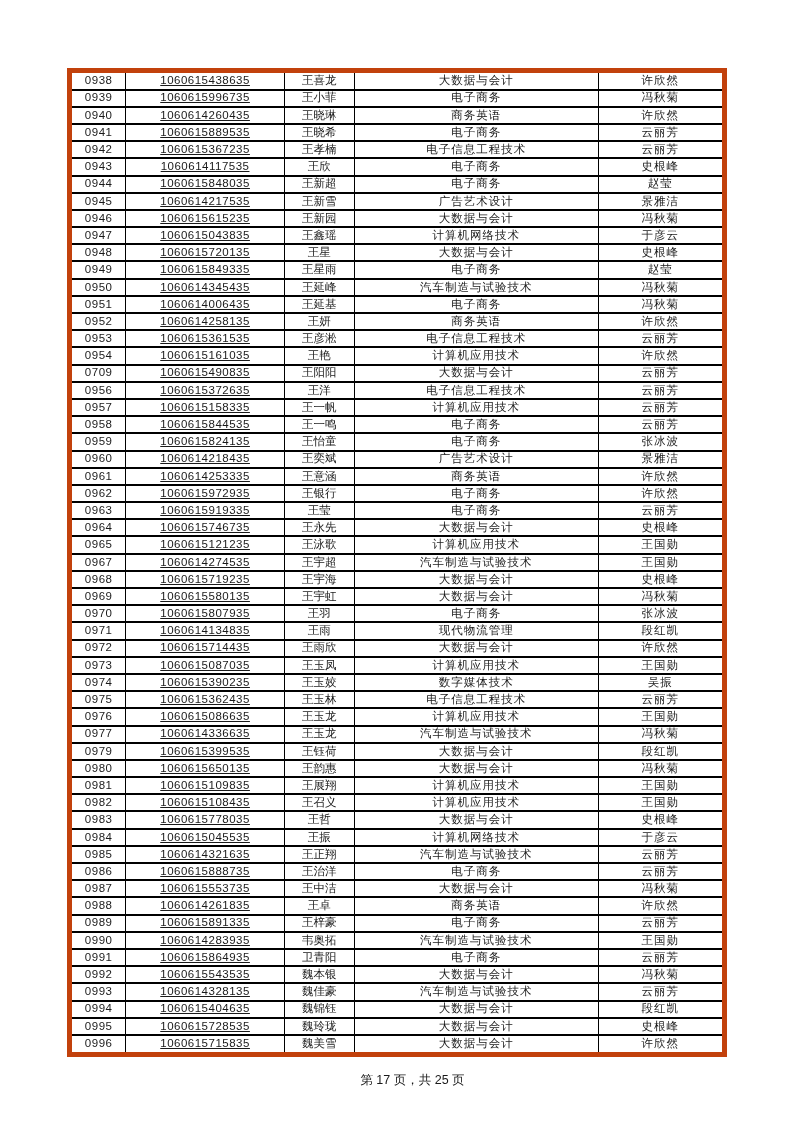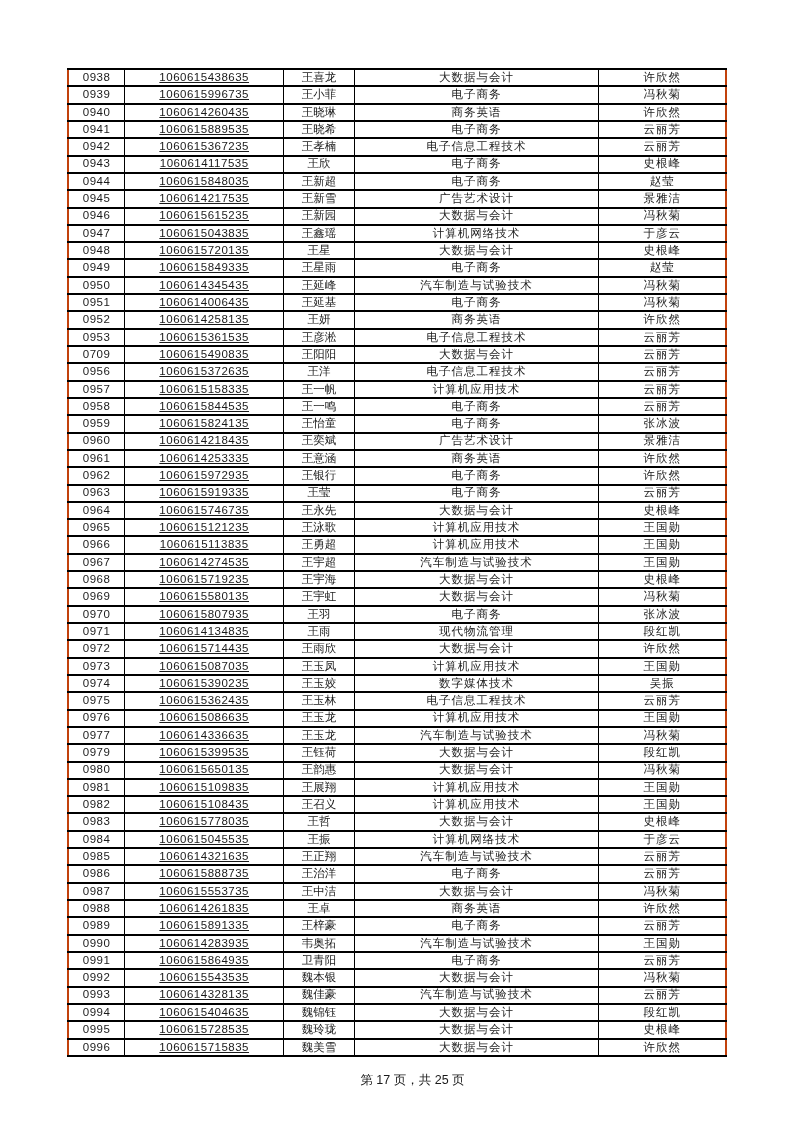--- a/index.html
+++ b/index.html
@@ -17,21 +17,21 @@
     color: #000000;
   }
   table.roster {
     position: absolute;
     left: 67px;
     top: 68px;
     width: 660px;
     height: 989px;
     border-collapse: collapse;
     table-layout: fixed;
-    border: 2px solid #c2410c;
+    border: 5px solid #c2410c;
   }
   table.roster td {
     border-left: 1px solid #000000;
     border-right: 1px solid #000000;
     border-top: 2px solid #000000;
     border-bottom: 2px solid #000000;
     padding: 0 2px;
     font-size: 11.5px;
     line-height: 1;
     text-align: center;
@@ -175,20 +175,27 @@
           <td class="col-advisor">许欣然</td>
         </tr>
         <tr>
           <td class="col-seq">0953</td>
           <td class="col-student_id">1060615361535</td>
           <td class="col-name">王彦淞</td>
           <td class="col-major">电子信息工程技术</td>
           <td class="col-advisor">云丽芳</td>
         </tr>
         <tr>
+          <td class="col-seq">0954</td>
+          <td class="col-student_id">1060615161035</td>
+          <td class="col-name">王艳</td>
+          <td class="col-major">计算机应用技术</td>
+          <td class="col-advisor">许欣然</td>
+        </tr>
+        <tr>
           <td class="col-seq">0709</td>
           <td class="col-student_id">1060615490835</td>
           <td class="col-name">王阳阳</td>
           <td class="col-major">大数据与会计</td>
           <td class="col-advisor">云丽芳</td>
         </tr>
         <tr>
           <td class="col-seq">0956</td>
           <td class="col-student_id">1060615372635</td>
           <td class="col-name">王洋</td>
@@ -248,27 +255,20 @@
           <td class="col-seq">0964</td>
           <td class="col-student_id">1060615746735</td>
           <td class="col-name">王永先</td>
           <td class="col-major">大数据与会计</td>
           <td class="col-advisor">史根峰</td>
         </tr>
         <tr>
           <td class="col-seq">0965</td>
           <td class="col-student_id">1060615121235</td>
           <td class="col-name">王泳歌</td>
-          <td class="col-major">计算机应用技术</td>
-          <td class="col-advisor">王国勋</td>
-        </tr>
-        <tr>
-          <td class="col-seq">0966</td>
-          <td class="col-student_id">1060615113835</td>
-          <td class="col-name">王勇超</td>
           <td class="col-major">计算机应用技术</td>
           <td class="col-advisor">王国勋</td>
         </tr>
         <tr>
           <td class="col-seq">0967</td>
           <td class="col-student_id">1060614274535</td>
           <td class="col-name">王宇超</td>
           <td class="col-major">汽车制造与试验技术</td>
           <td class="col-advisor">王国勋</td>
         </tr>

